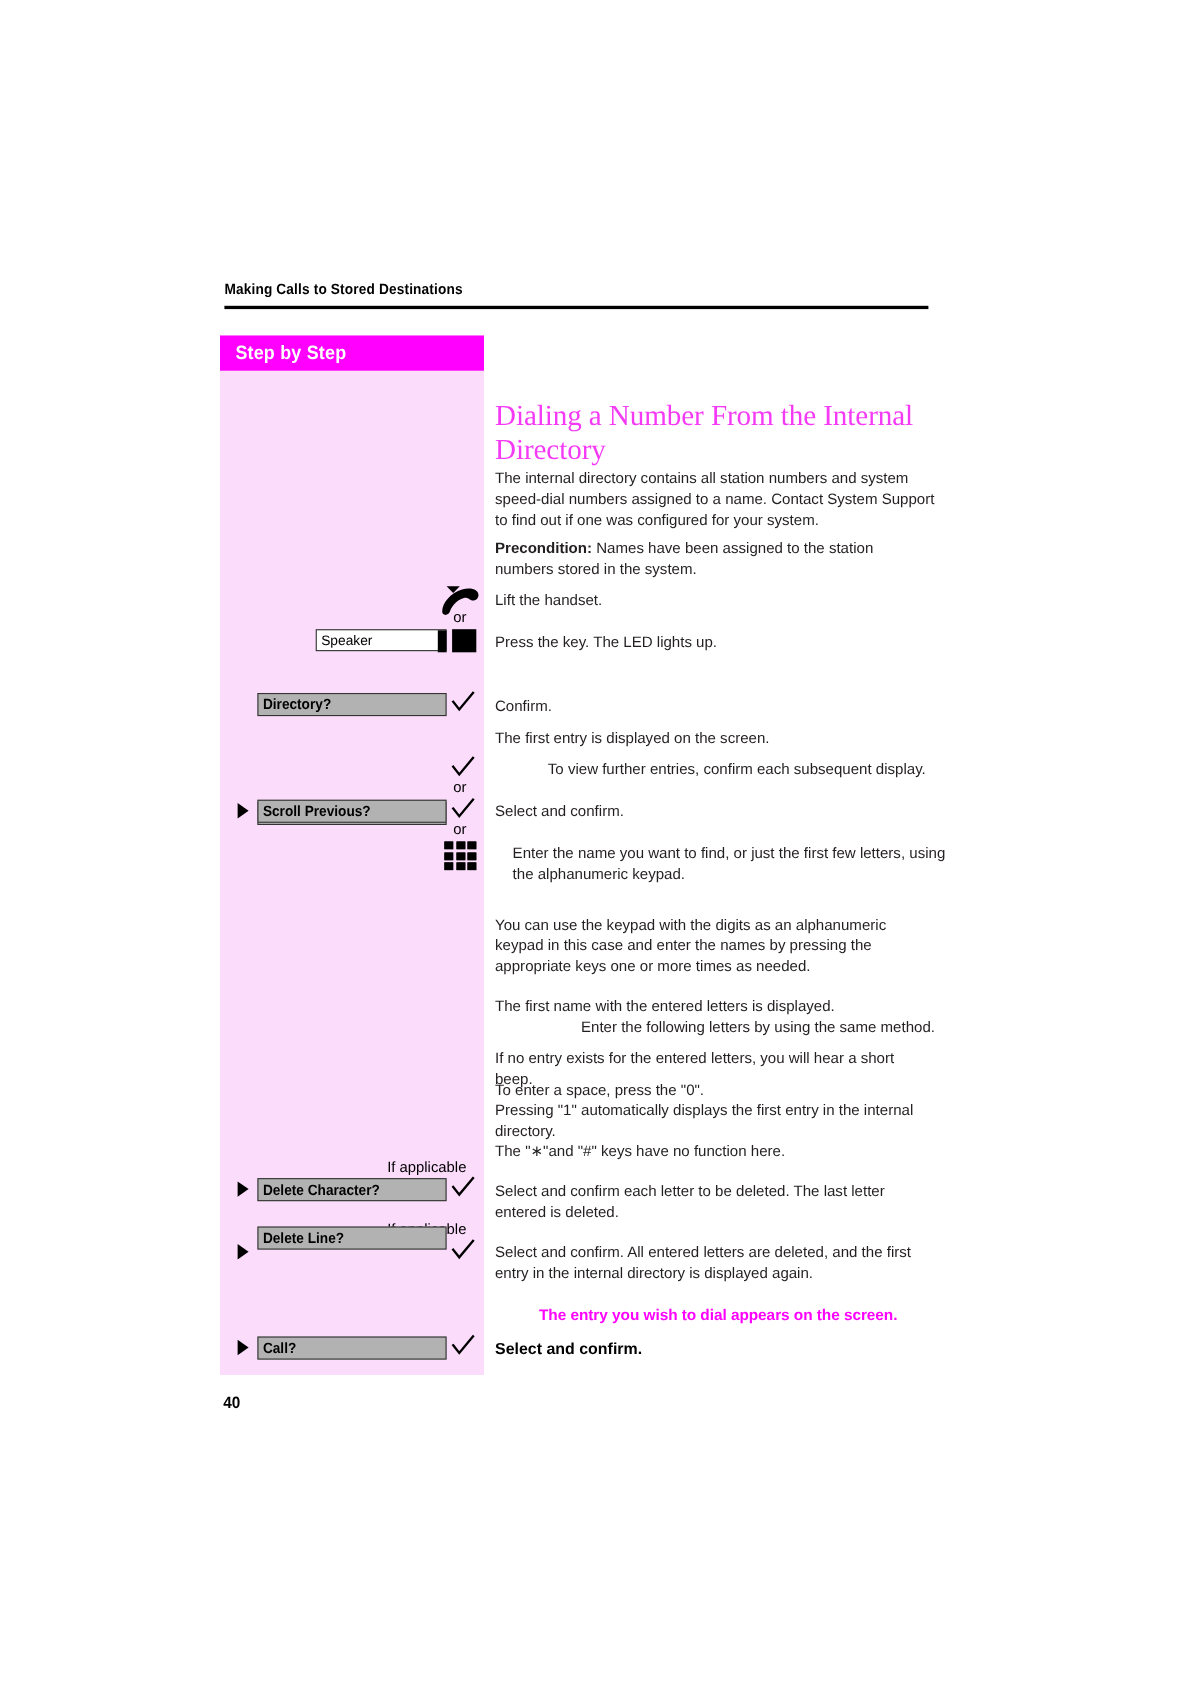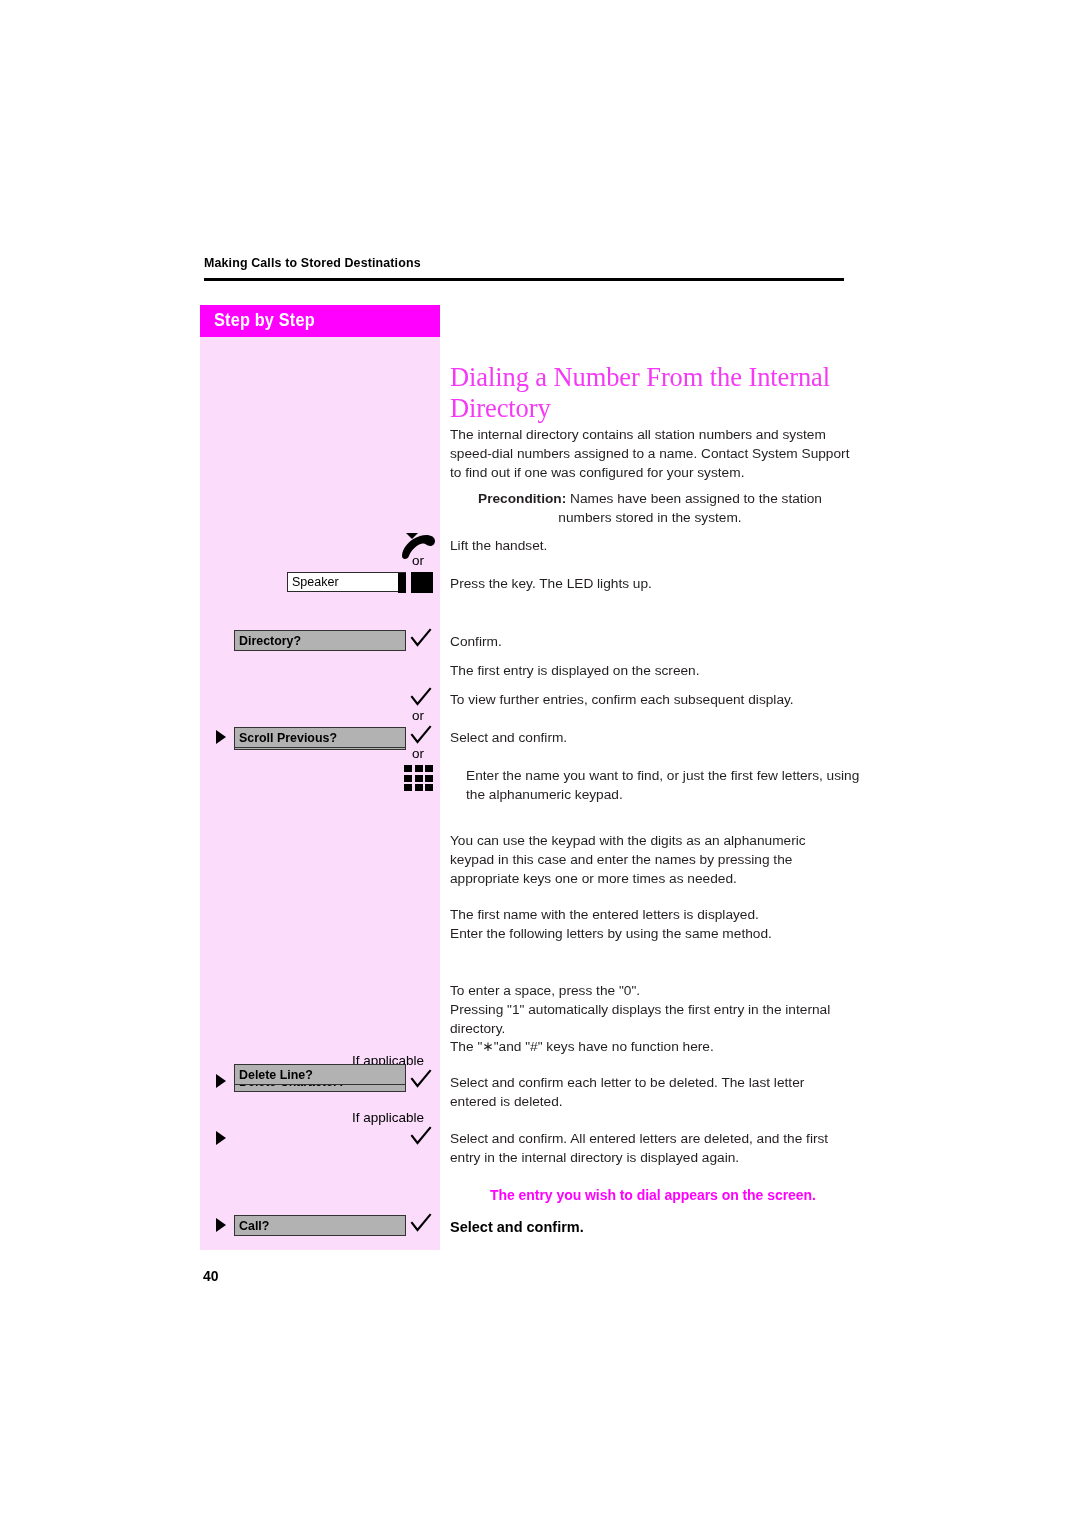--- a/index.html
+++ b/index.html
@@ -312,21 +312,21 @@
     <span>Delete Character?</span>
   </div>
   <div class="checkmark" style="left:410px; top:1069px;">
     <svg width="22" height="22" viewBox="0 0 22 22">
         <path d="M2 10 L7.5 17 L20 2" stroke="#000" stroke-width="2.1" fill="none" stroke-linecap="square"></path>
       </svg>
   </div>
 
   <div class="note" style="left:200px; top:1110px;">If applicable</div>
   <div class="selarrow" style="left:216px; top:1131px;"></div>
-  <div class="optbox" style="top:1064px;padding-left:48px;">
+  <div class="optbox" style="top:1115px;padding-left:48px;">
     <span>Delete Line?</span>
   </div>
   <div class="checkmark" style="left:410px; top:1126px;">
     <svg width="22" height="22" viewBox="0 0 22 22">
         <path d="M2 10 L7.5 17 L20 2" stroke="#000" stroke-width="2.1" fill="none" stroke-linecap="square"></path>
       </svg>
   </div>
 
   <div class="selarrow" style="left:216px; top:1218px;"></div>
   <div class="optbox" style="top:1215px;">
@@ -335,43 +335,44 @@
   <div class="checkmark" style="left:410px; top:1213px;">
     <svg width="22" height="22" viewBox="0 0 22 22">
         <path d="M2 10 L7.5 17 L20 2" stroke="#000" stroke-width="2.1" fill="none" stroke-linecap="square"></path>
       </svg>
   </div>
 
   <h1 class="title">Dialing a Number From the Internal Directory</h1>
 
   <div class="body" style="top:425px;">The internal directory contains all station numbers and system speed-dial numbers assigned to a name. Contact System Support to find out if one was configured for your system.</div>
 
-  <div class="body" style="top:489px;text-align:center;"><b>Precondition:</b><span> Names have been assigned to the station numbers stored in the system.</span></div>
+  <div class="body" style="top:489px;"><b>Precondition:</b><span> Names have been assigned to the station numbers stored in the system.</span></div>
 
   <div class="body" style="top:536px;">Lift the handset.</div>
 
   <div class="body" style="top:574px;">Press the key. The LED lights up.</div>
 
   <div class="body" style="top:632px;">Confirm.</div>
 
   <div class="body" style="top:661px;">The first entry is displayed on the screen.</div>
 
-  <div class="body" style="top:690px;">To view further entries, confirm each subsequent display.</div>
+  <div class="body" style="top:690px;margin-left:48px;">To view further entries, confirm each subsequent display.</div>
 
   <div class="body" style="top:728px;">Select and confirm.</div>
 
   <div class="body" style="top:766px;margin-left:16px;">Enter the name you want to find, or just the first few letters, using the alphanumeric keypad.</div>
 
   <div class="body" style="top:831px;">You can use the keypad with the digits as an alphanumeric keypad in this case and enter the names by pressing the appropriate keys one or more times as needed.</div>
 
 
   <div class="body" style="top:905px;">The first name with the entered letters is displayed.</div>
 
-  <div class="body" style="top:924px;">Enter the following letters by using the same method.</div>
-
+  <div class="body" style="top:924px;text-align:right;">Enter the following letters by using the same method.</div>
+
+  <div class="body" style="top:952px;">If no entry exists for the entered letters, you will hear a short beep.</div>
 
   <div class="body" style="top:981px;">To enter a space, press the "0".</div>
 
   <div class="body" style="top:1000px;">Pressing "1" automatically displays the first entry in the internal directory.</div>
 
   <div class="body" style="top:1037px;">The "∗"and "#" keys have no function here.</div>
 
   <div class="body" style="top:1073px;">Select and confirm each letter to be deleted. The last letter entered is deleted.</div>
 
   <div class="body" style="top:1129px;">Select and confirm. All entered letters are deleted, and the first entry in the internal directory is displayed again.</div>

